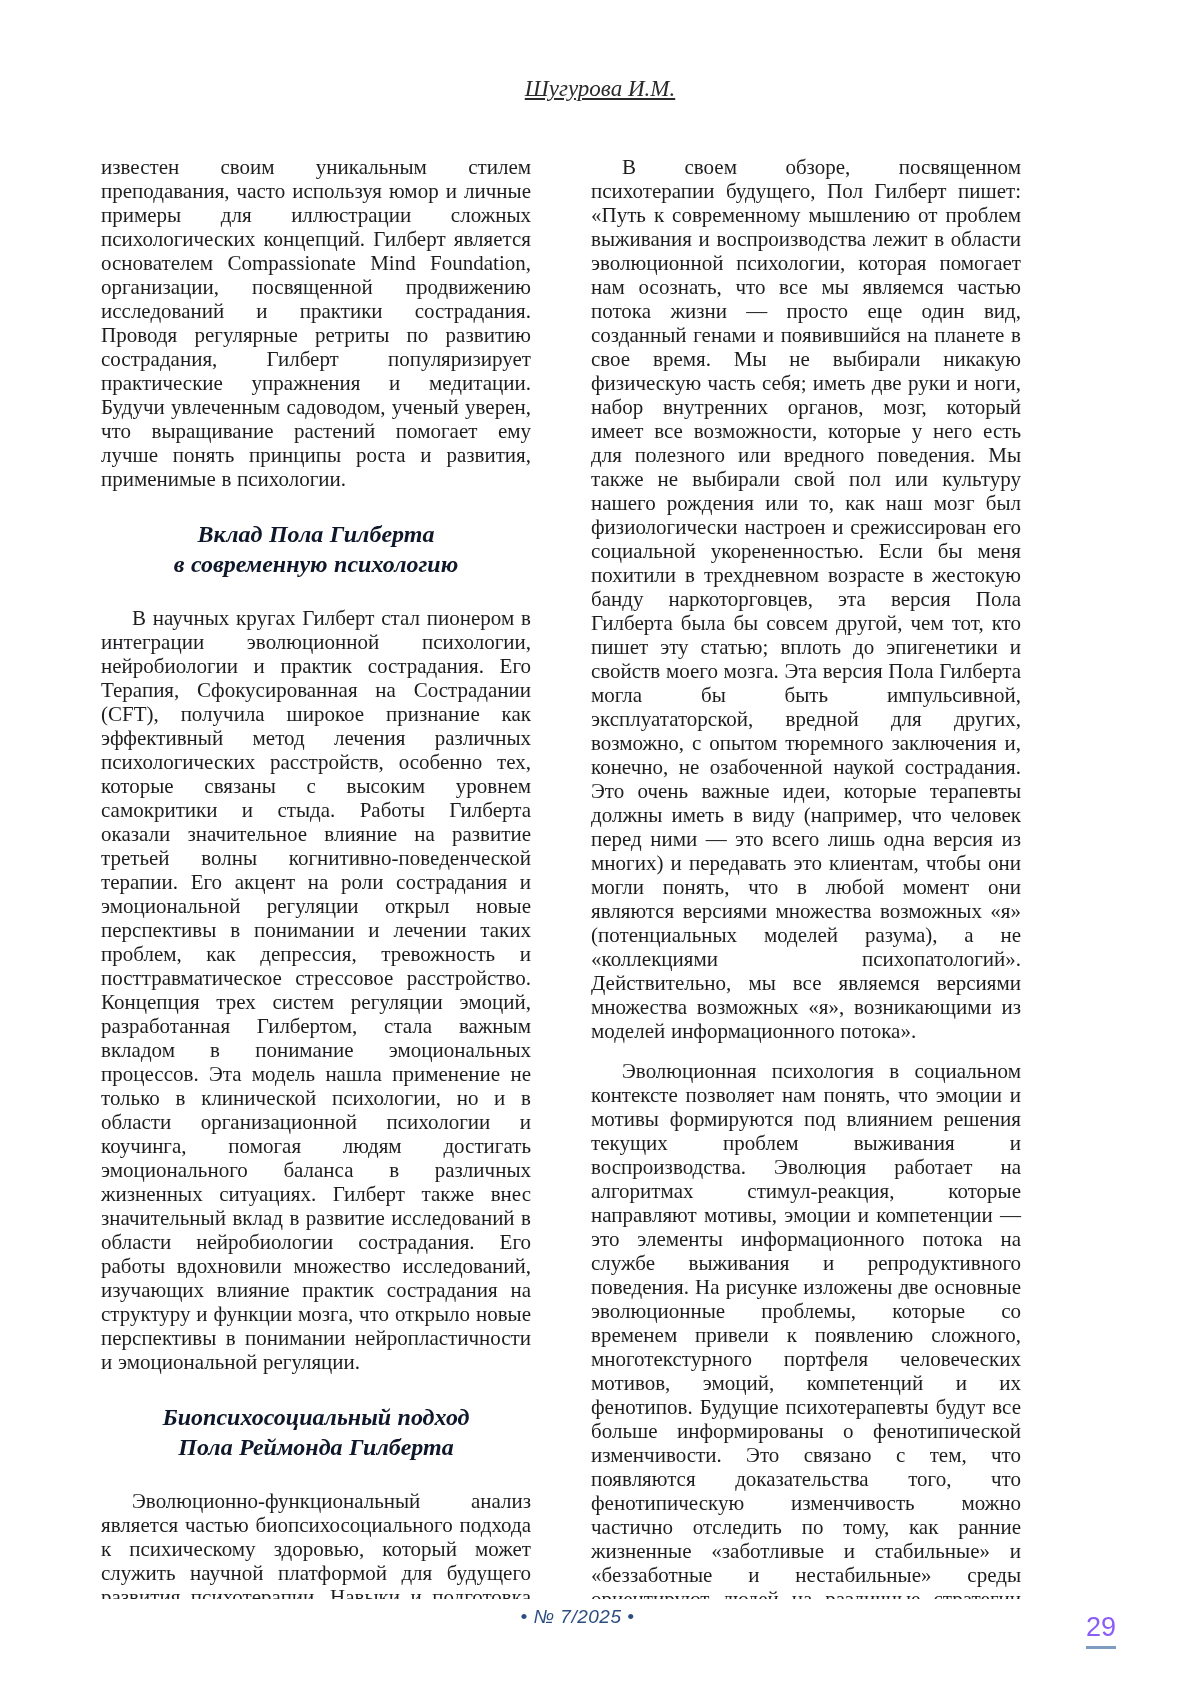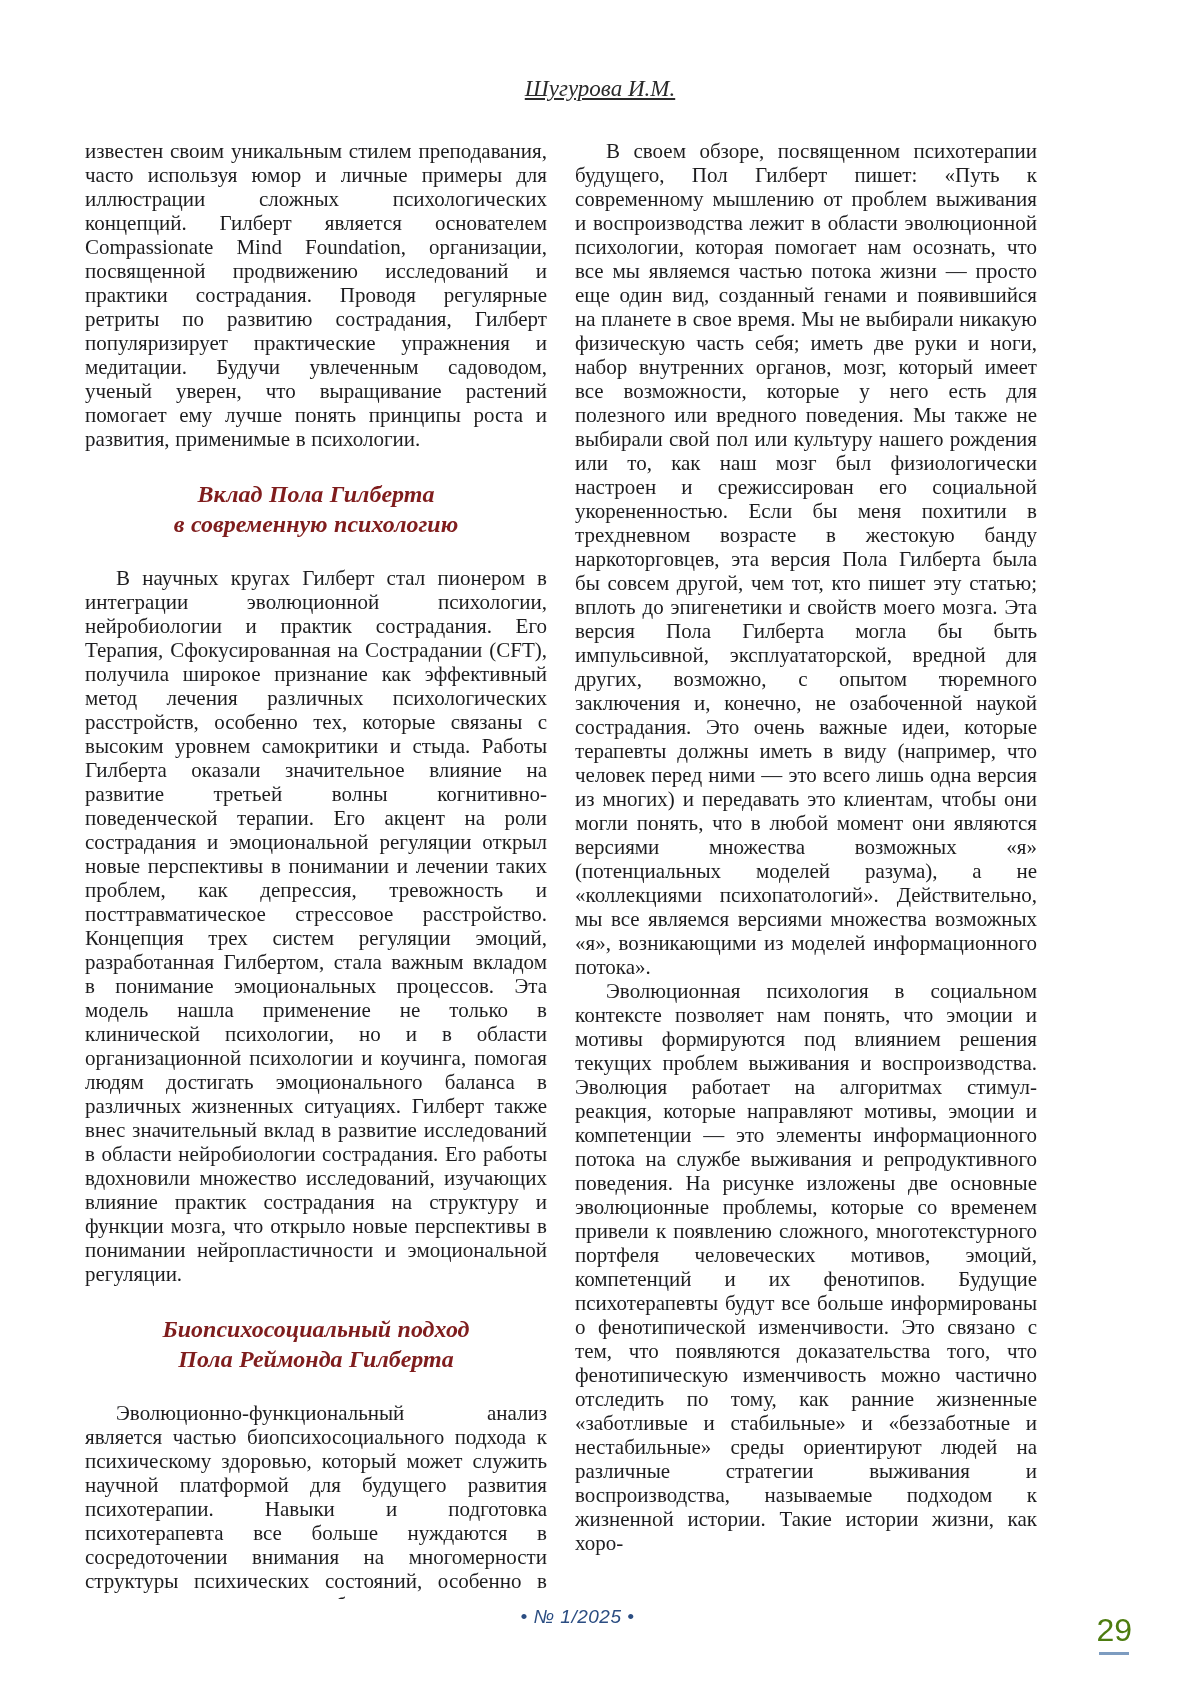--- a/index.html
+++ b/index.html
@@ -26,47 +26,47 @@
     overflow:hidden;
   }
   .col{
     width:462px;
     font-size:21px;
     line-height:24px;
     text-align:justify;
     hyphens:auto;-webkit-hyphens:auto;
     word-spacing:0.02em;
   }
-  .col p{margin:0;}
+  .col p{margin:16px;}
   .col p.indent{text-indent:31px;}
   .heading{
-    color:#7f1d1d;
+    color:#0f172a;
     font-weight:bold;
     font-style:italic;
     font-size:24px;
     line-height:30px;
     text-align:center;
     white-space:pre-line;
     margin:28px 0 27px 0;
     hyphens:none;-webkit-hyphens:none;
   }
   .footer-issue{
     position:absolute;top:1606px;left:85px;width:985px;
     text-align:center;
     font-family:"Liberation Sans","DejaVu Sans",sans-serif;
     font-style:italic;
     font-size:19px;
     color:#2b4d82;
     letter-spacing:0.5px;
   }
   .page-number{
-    position:absolute;top:1612px;right:68px;
+    position:absolute;top:1612px;right:84px;
     font-family:"Liberation Sans","DejaVu Sans",sans-serif;
-    font-size:32px;
-    color:#4d7c0f;
+    font-size:27px;
+    color:#8b5cf6;
     text-align:center;
   }
   .page-number .pn-underline{
     display:block;
     width:30px;height:3px;
     margin:3px auto 0 auto;
     background:#7d9cc0;
   }
 </style>
 </head>
@@ -88,20 +88,20 @@
       <p class="indent">Эволюционно-функциональный анализ является частью биопсихосоциального подхода к психическому здоровью, который может служить научной платформой для будущего развития психотерапии. Навыки и подготовка психотерапевта все больше нуждаются в сосредоточении внимания на многомерности структуры психических состояний, особенно в контексте взаимосвязи общества и личности пациента. Терапия будущего</p>
     </div>
 
     <div class="col" lang="ru">
       <p class="indent">В своем обзоре, посвященном психотерапии будущего, Пол Гилберт пишет: «Путь к современному мышлению от проблем выживания и воспроизводства лежит в области эволюционной психологии, которая помогает нам осознать, что все мы являемся частью потока жизни — просто еще один вид, созданный генами и появившийся на планете в свое время. Мы не выбирали никакую физическую часть себя; иметь две руки и ноги, набор внутренних органов, мозг, который имеет все возможности, которые у него есть для полезного или вредного поведения. Мы также не выбирали свой пол или культуру нашего рождения или то, как наш мозг был физиологически настроен и срежиссирован его социальной укорененностью. Если бы меня похитили в трехдневном возрасте в жестокую банду наркоторговцев, эта версия Пола Гилберта была бы совсем другой, чем тот, кто пишет эту статью; вплоть до эпигенетики и свойств моего мозга. Эта версия Пола Гилберта могла бы быть импульсивной, эксплуататорской, вредной для других, возможно, с опытом тюремного заключения и, конечно, не озабоченной наукой сострадания. Это очень важные идеи, которые терапевты должны иметь в виду (например, что человек перед ними — это всего лишь одна версия из многих) и передавать это клиентам, чтобы они могли понять, что в любой момент они являются версиями множества возможных «я» (потенциальных моделей разума), а не «коллекциями психопатологий». Действительно, мы все являемся версиями множества возможных «я», возникающими из моделей информационного потока».</p>
       <p class="indent">Эволюционная психология в социальном контексте позволяет нам понять, что эмоции и мотивы формируются под влиянием решения текущих проблем выживания и воспроизводства. Эволюция работает на алгоритмах стимул-реакция, которые направляют мотивы, эмоции и компетенции — это элементы информационного потока на службе выживания и репродуктивного поведения. На рисунке изложены две основные эволюционные проблемы, которые со временем привели к появлению сложного, многотекстурного портфеля человеческих мотивов, эмоций, компетенций и их фенотипов. Будущие психотерапевты будут все больше информированы о фенотипической изменчивости. Это связано с тем, что появляются доказательства того, что фенотипическую изменчивость можно частично отследить по тому, как ранние жизненные «заботливые и стабильные» и «беззаботные и нестабильные» среды ориентируют людей на различные стратегии выживания и воспроизводства, называемые подходом к жизненной истории. Такие истории жизни, как хоро-</p>
     </div>
 
   </div>
 
-  <div class="footer-issue">• № 1/2025 •</div>
+  <div class="footer-issue">• № 7/2025 •</div>
 
   <div class="page-number">
     <span>29</span>
     <span class="pn-underline"></span>
   </div>
 
 </div>
 
 </body></html>

